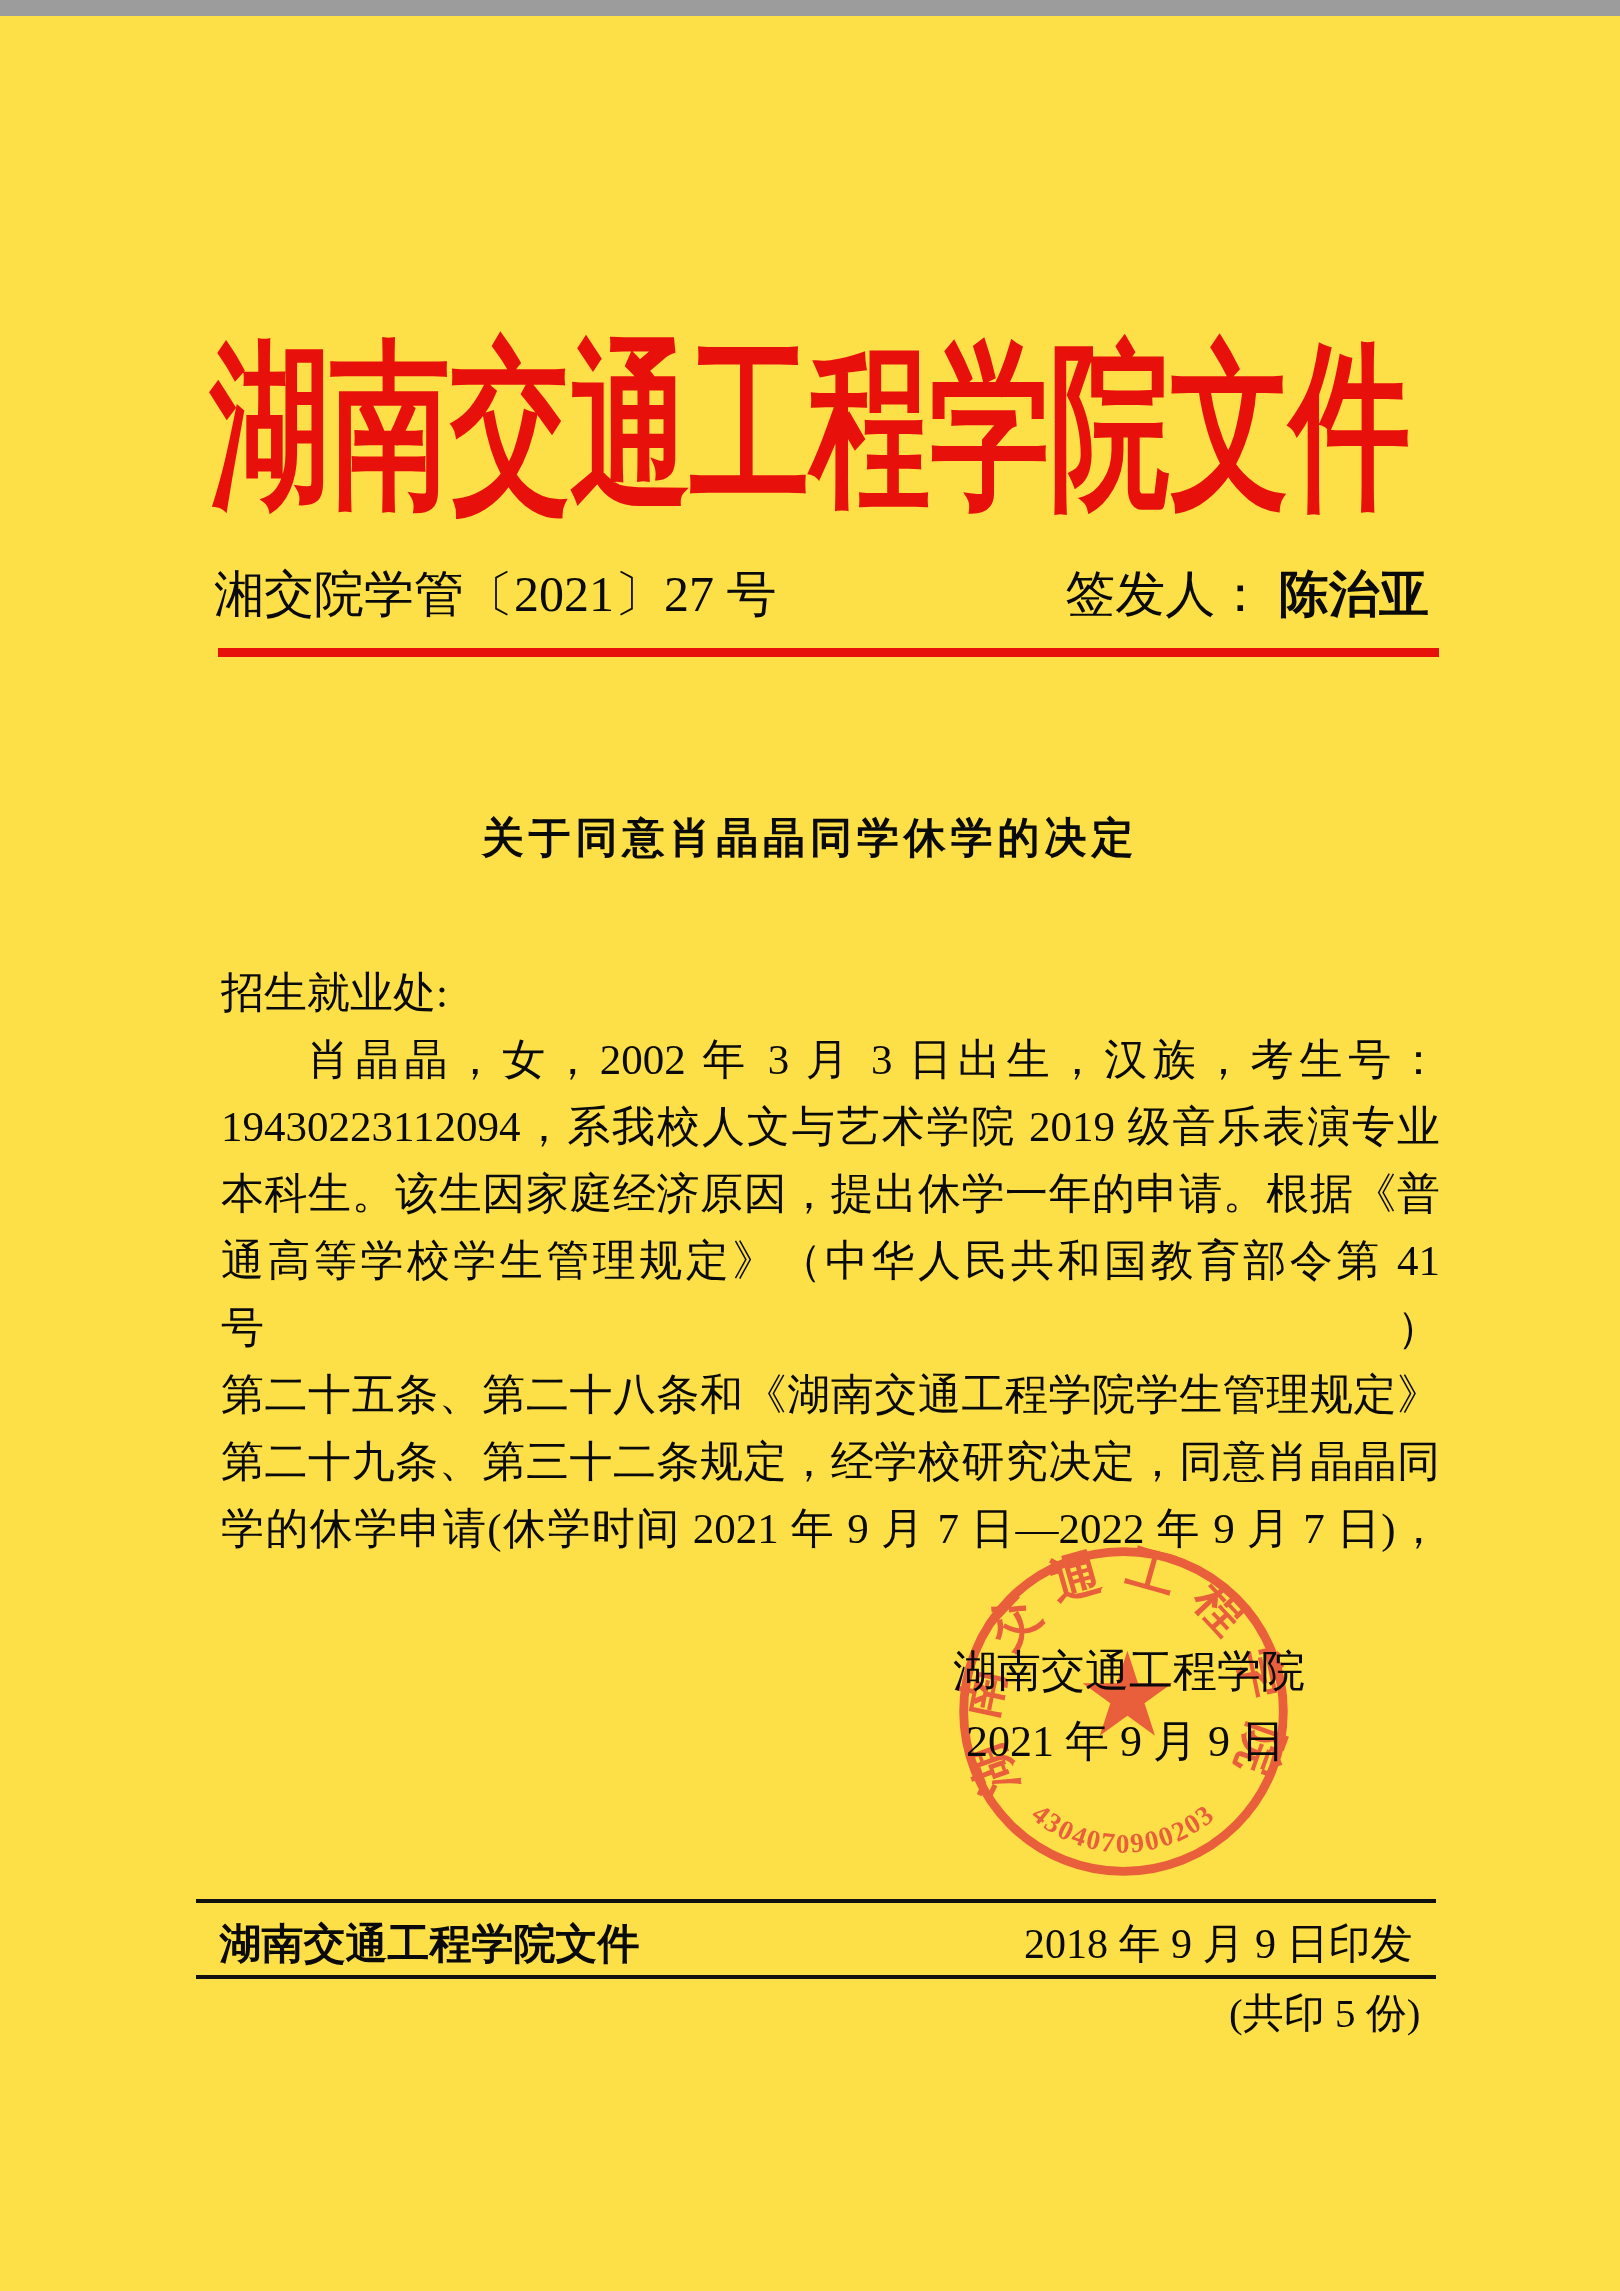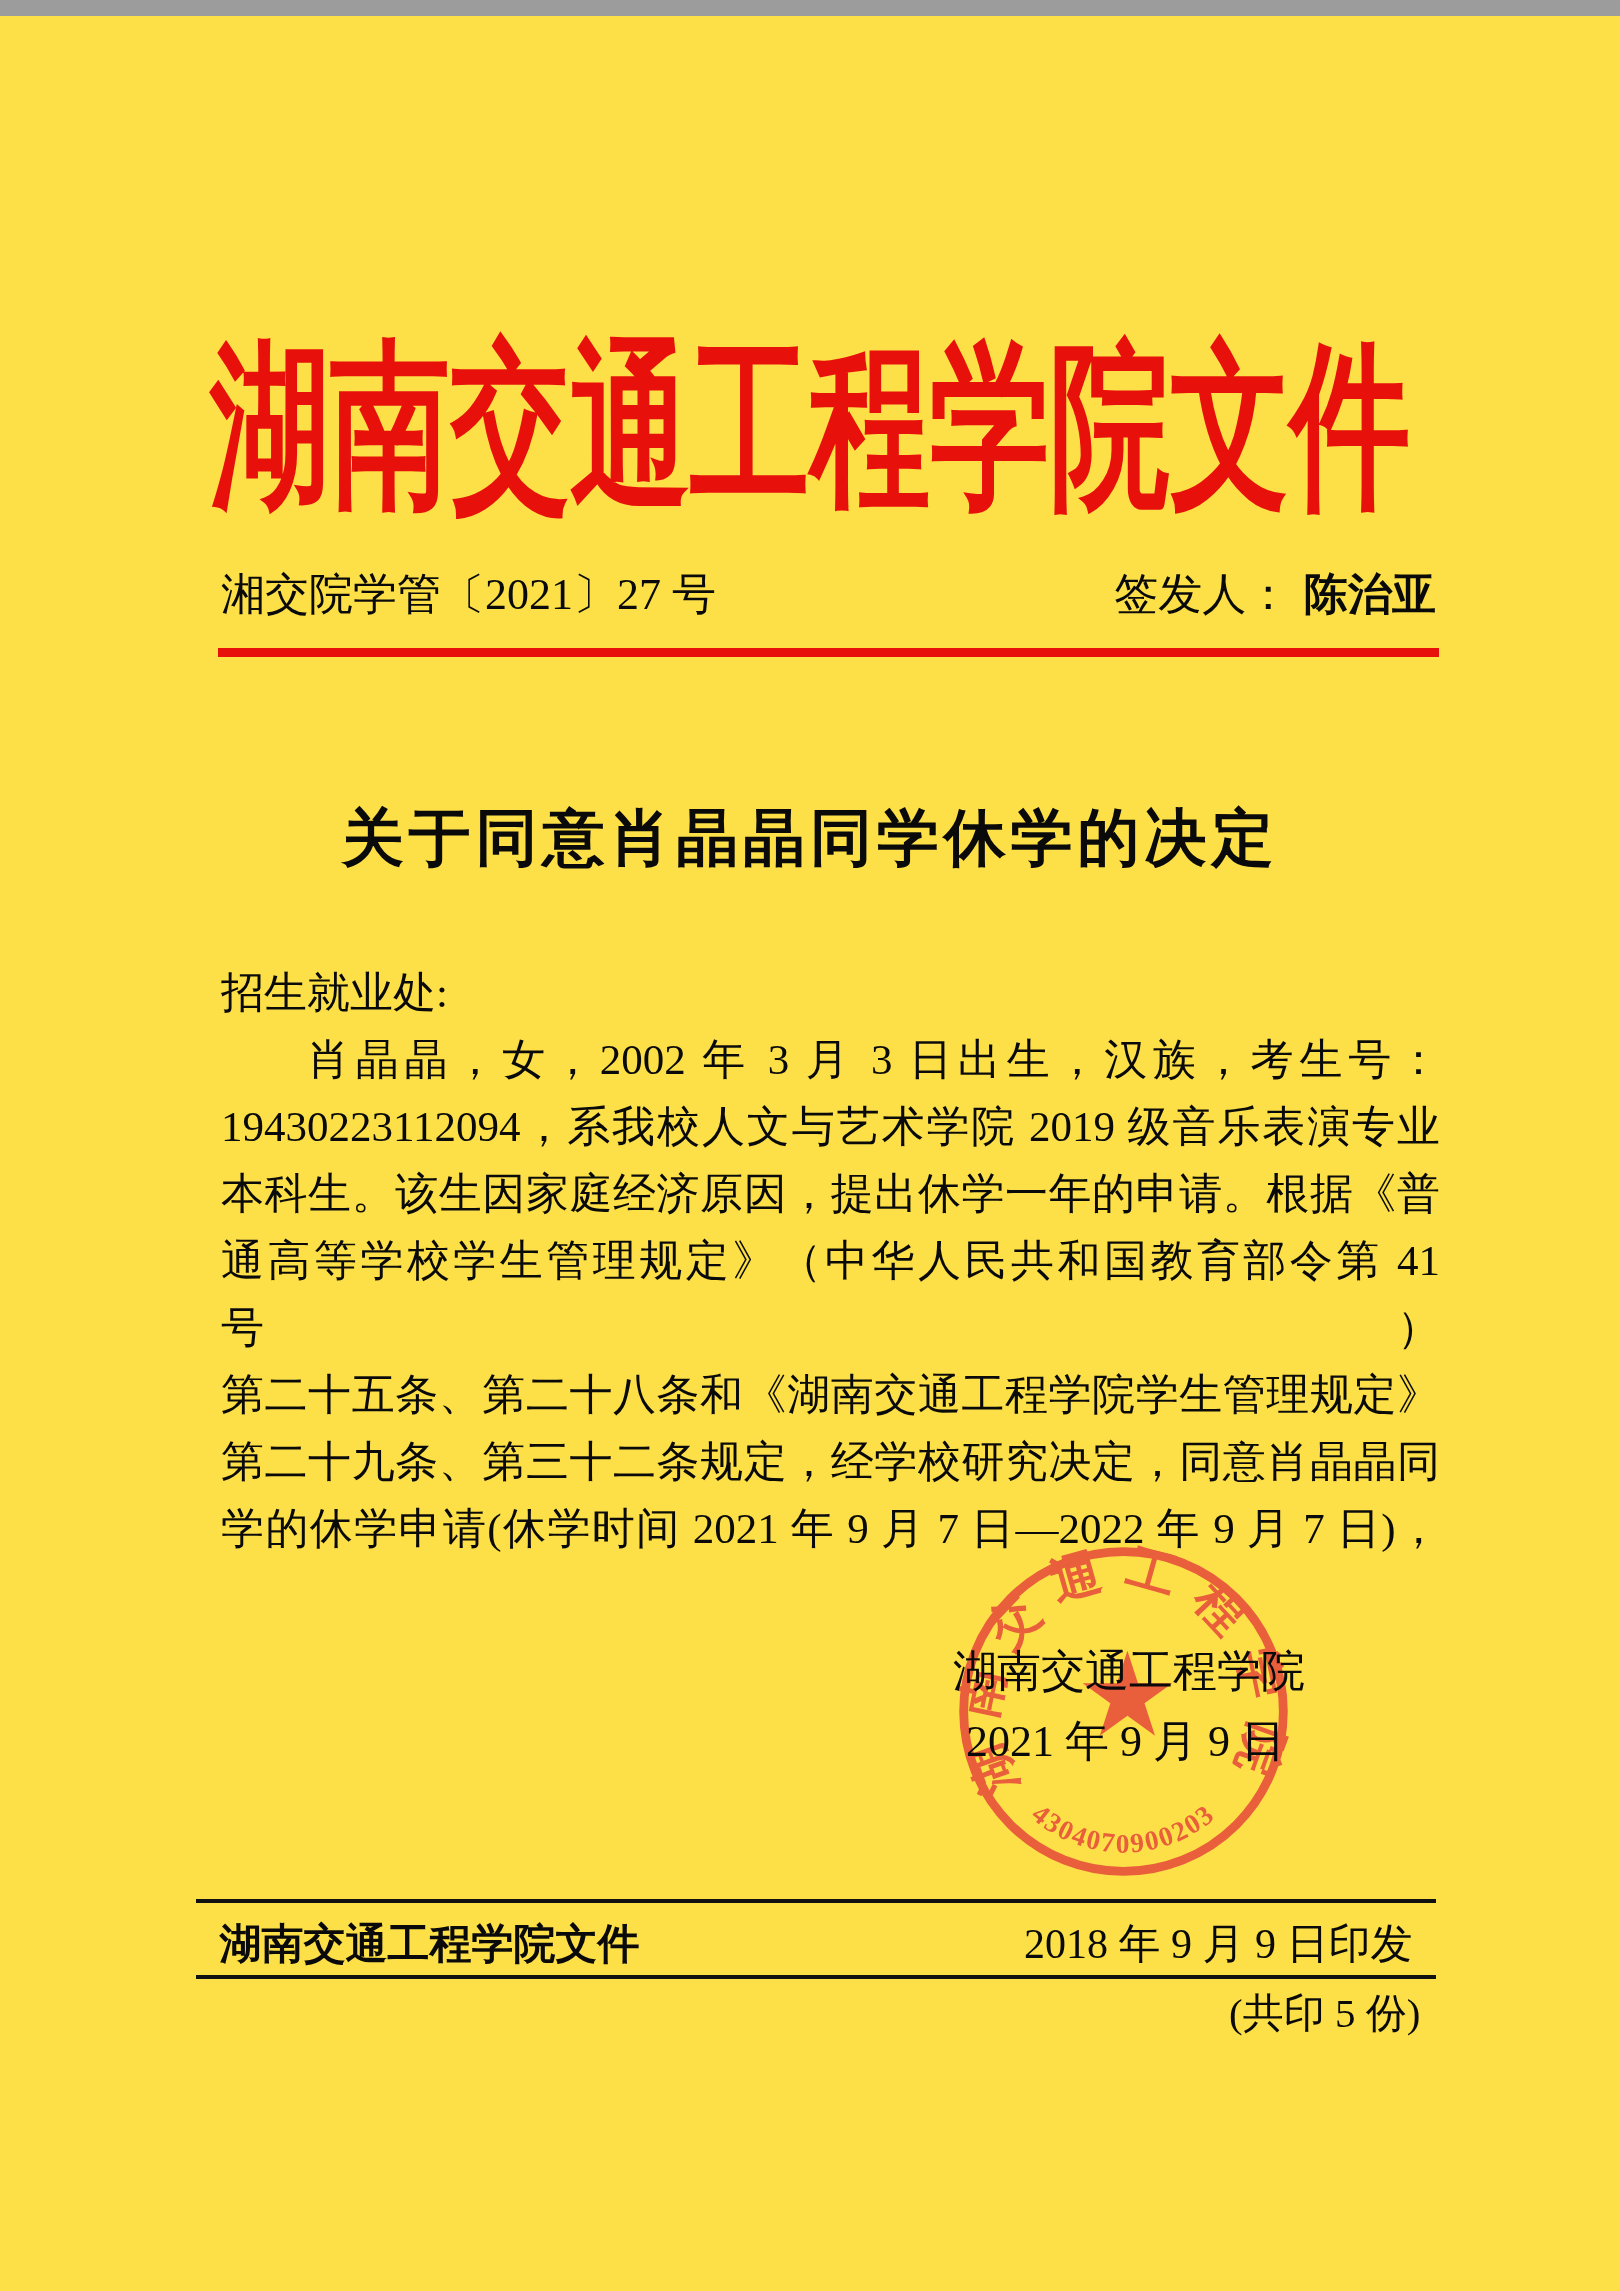--- a/index.html
+++ b/index.html
@@ -18,34 +18,34 @@
     display:flex;align-items:center;justify-content:center;
   }
   .org-title span{
     display:inline-block;
     font-size:120px;font-weight:bold;line-height:1;
     color:#e8100b;white-space:nowrap;
     transform:scale(1,1.5);transform-origin:center center;
     letter-spacing:0px;
   }
   .docnum-row{
-    position:absolute;top:553px;left:221px;width:1215px;
+    position:absolute;top:553px;left:214px;width:1215px;
     display:flex;justify-content:space-between;align-items:flex-start;
-    font-size:44px;line-height:51px;white-space:nowrap;
+    font-size:50px;line-height:51px;white-space:nowrap;
   }
   .issuer-name{font-weight:bold;margin-left:13.7px;}
   .red-rule{
     position:absolute;top:632px;left:218px;width:1221px;height:8.8px;
     background:#e8100b;
   }
   
   .doc-title{
     position:absolute;top:790px;left:0;right:0;
     text-align:center;
-    font-size:62px;font-weight:bold;letter-spacing:4.9px;line-height:65px;
+    font-size:42px;font-weight:bold;letter-spacing:4.9px;line-height:65px;
     white-space:nowrap;
   }
   
   .body-block{
     position:absolute;top:943px;left:221px;width:1219px;
     font-size:43px;line-height:67px;
     z-index:2;
   }
   .bline{width:100%;white-space:nowrap;}
   .bline.fill{

